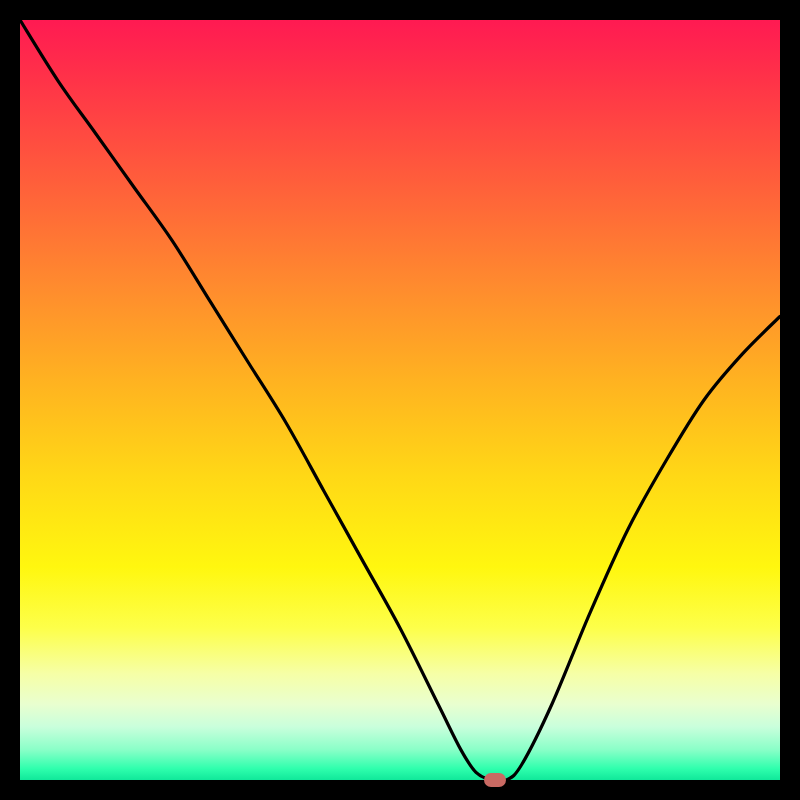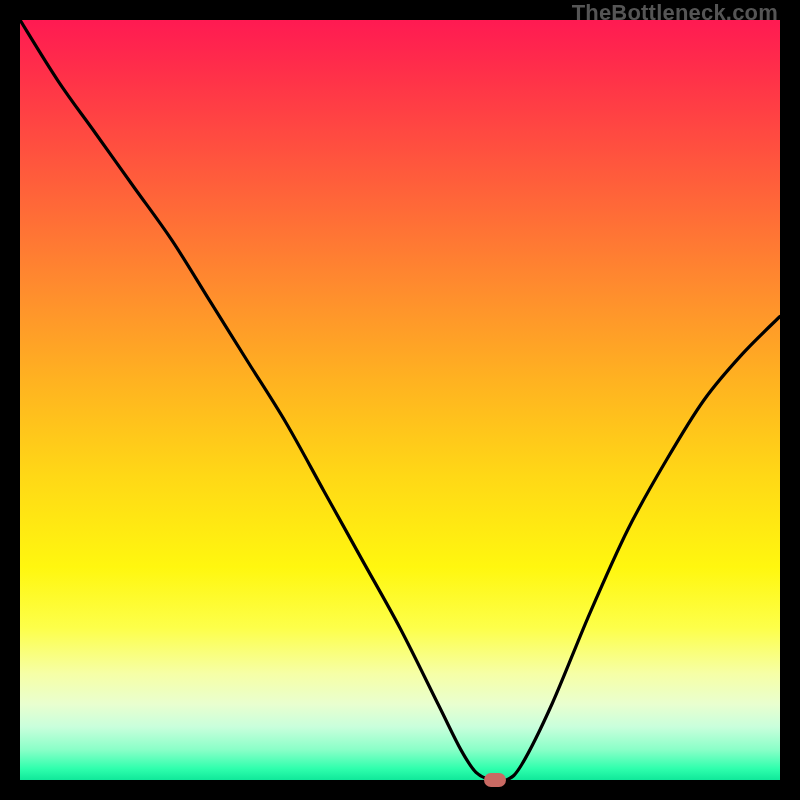--- a/index.html
+++ b/index.html
@@ -61,20 +61,19 @@
     height: 14px;
     border-radius: 7px;
     background: #c96a63;
     transform: translate(-50%, -50%);
   }
 </style>
 </head>
 <body>
 
 <div class="frame">
-  <div class="credit">TheBottleneck.com</div>
   <div class="plot-area">
     <svg class="curve" viewBox="0 0 760 760" preserveAspectRatio="none">
       <path id="curve-path" fill="none" stroke="#000" stroke-width="3.2" stroke-linecap="round" d="M 0 0 C 6.333333333333333 10.133333333333326, 25.333333333333336 41.799999999999955, 38 60.799999999999955 C 50.666666666666664 79.79999999999995, 63.333333333333336 96.26666666666667, 76 114 C 88.66666666666667 131.73333333333332, 101.33333333333333 149.4666666666666, 114 167.19999999999993 C 126.66666666666667 184.93333333333325, 139.33333333333334 201.39999999999998, 152 220.39999999999998 C 164.66666666666666 239.39999999999998, 177.33333333333334 260.93333333333334, 190 281.2 C 202.66666666666666 301.46666666666664, 215.33333333333334 321.7333333333333, 228 341.99999999999994 C 240.66666666666666 362.2666666666666, 253.33333333333334 381.26666666666665, 266 402.8 C 278.6666666666667 424.33333333333337, 291.3333333333333 448.4, 304 471.2 C 316.6666666666667 494, 329.3333333333333 516.8000000000001, 342 539.6 C 354.6666666666667 562.4, 367.3333333333333 583.9333333333334, 380 608 C 392.6666666666667 632.0666666666666, 407.86666666666673 663.7333333333333, 418.00000000000006 684 C 428.1333333333334 704.2666666666667, 434.46666666666664 718.2, 440.79999999999995 729.6 C 447.13333333333327 741, 450.93333333333334 747.3333333333333, 456 752.4 C 461.06666666666666 757.4666666666667, 466.1333333333333 758.7333333333333, 471.2 760 C 476.26666666666665 761.2666666666667, 481.33333333333337 762.5333333333333, 486.40000000000003 760 C 491.4666666666667 757.4666666666667, 494 757.4666666666666, 501.6 744.8 C 509.20000000000005 732.1333333333333, 520.6 709.3333333333334, 532 684 C 543.4 658.6666666666666, 557.3333333333334 621.9333333333333, 570 592.8 C 582.6666666666666 563.6666666666666, 595.3333333333334 534.5333333333333, 608 509.2 C 620.6666666666666 483.8666666666667, 633.3333333333334 462.33333333333337, 646 440.8 C 658.6666666666666 419.26666666666665, 671.3333333333334 397.73333333333335, 684 380 C 696.6666666666666 362.26666666666665, 709.3333333333334 348.3333333333333, 722 334.4 C 734.6666666666666 320.46666666666664, 753.6666666666666 302.73333333333335, 760 296.40000000000003"></path>
     </svg>
     <div id="marker" class="marker" style="left: 475px; top: 760px;"></div>
   </div>
 </div>
 
 </body></html>

